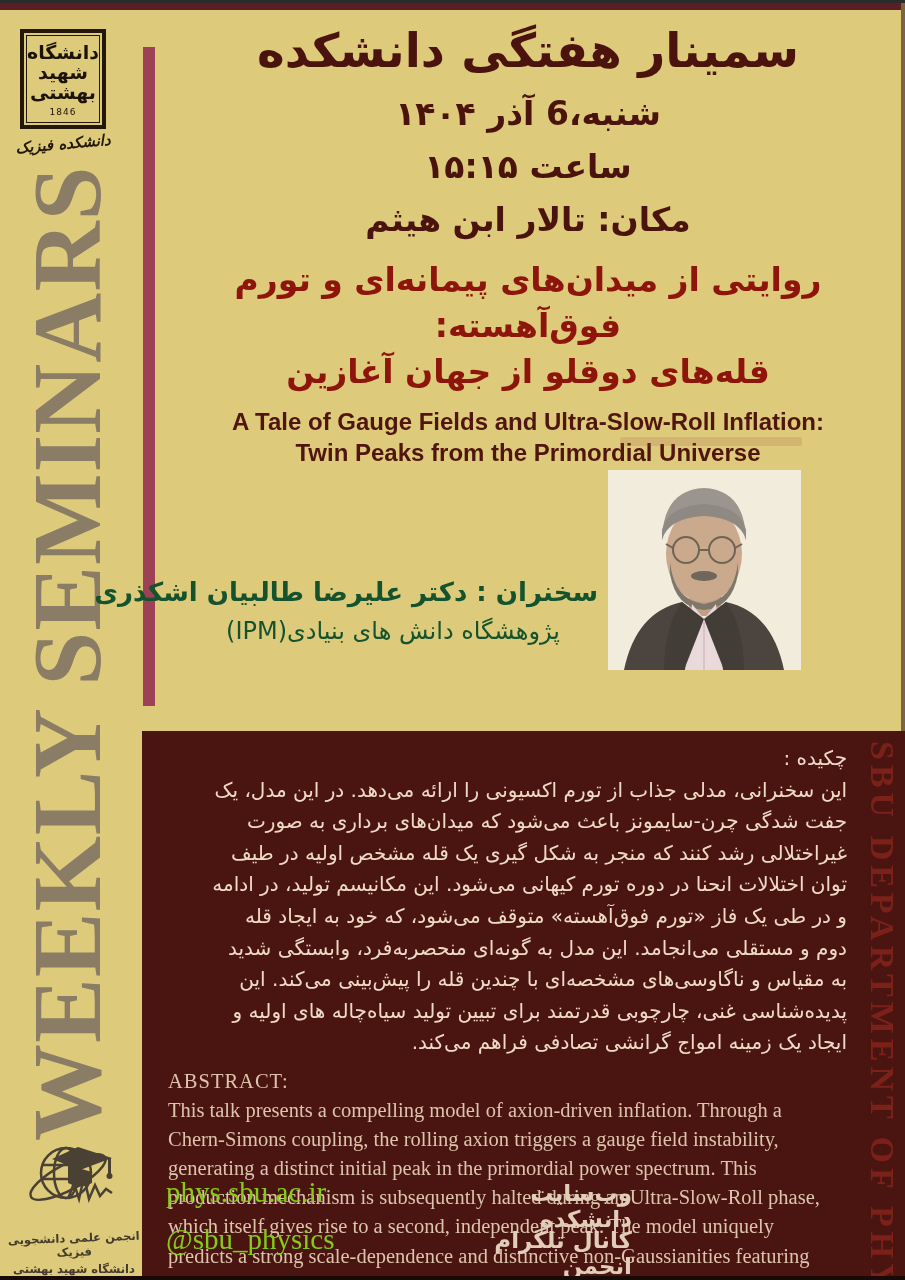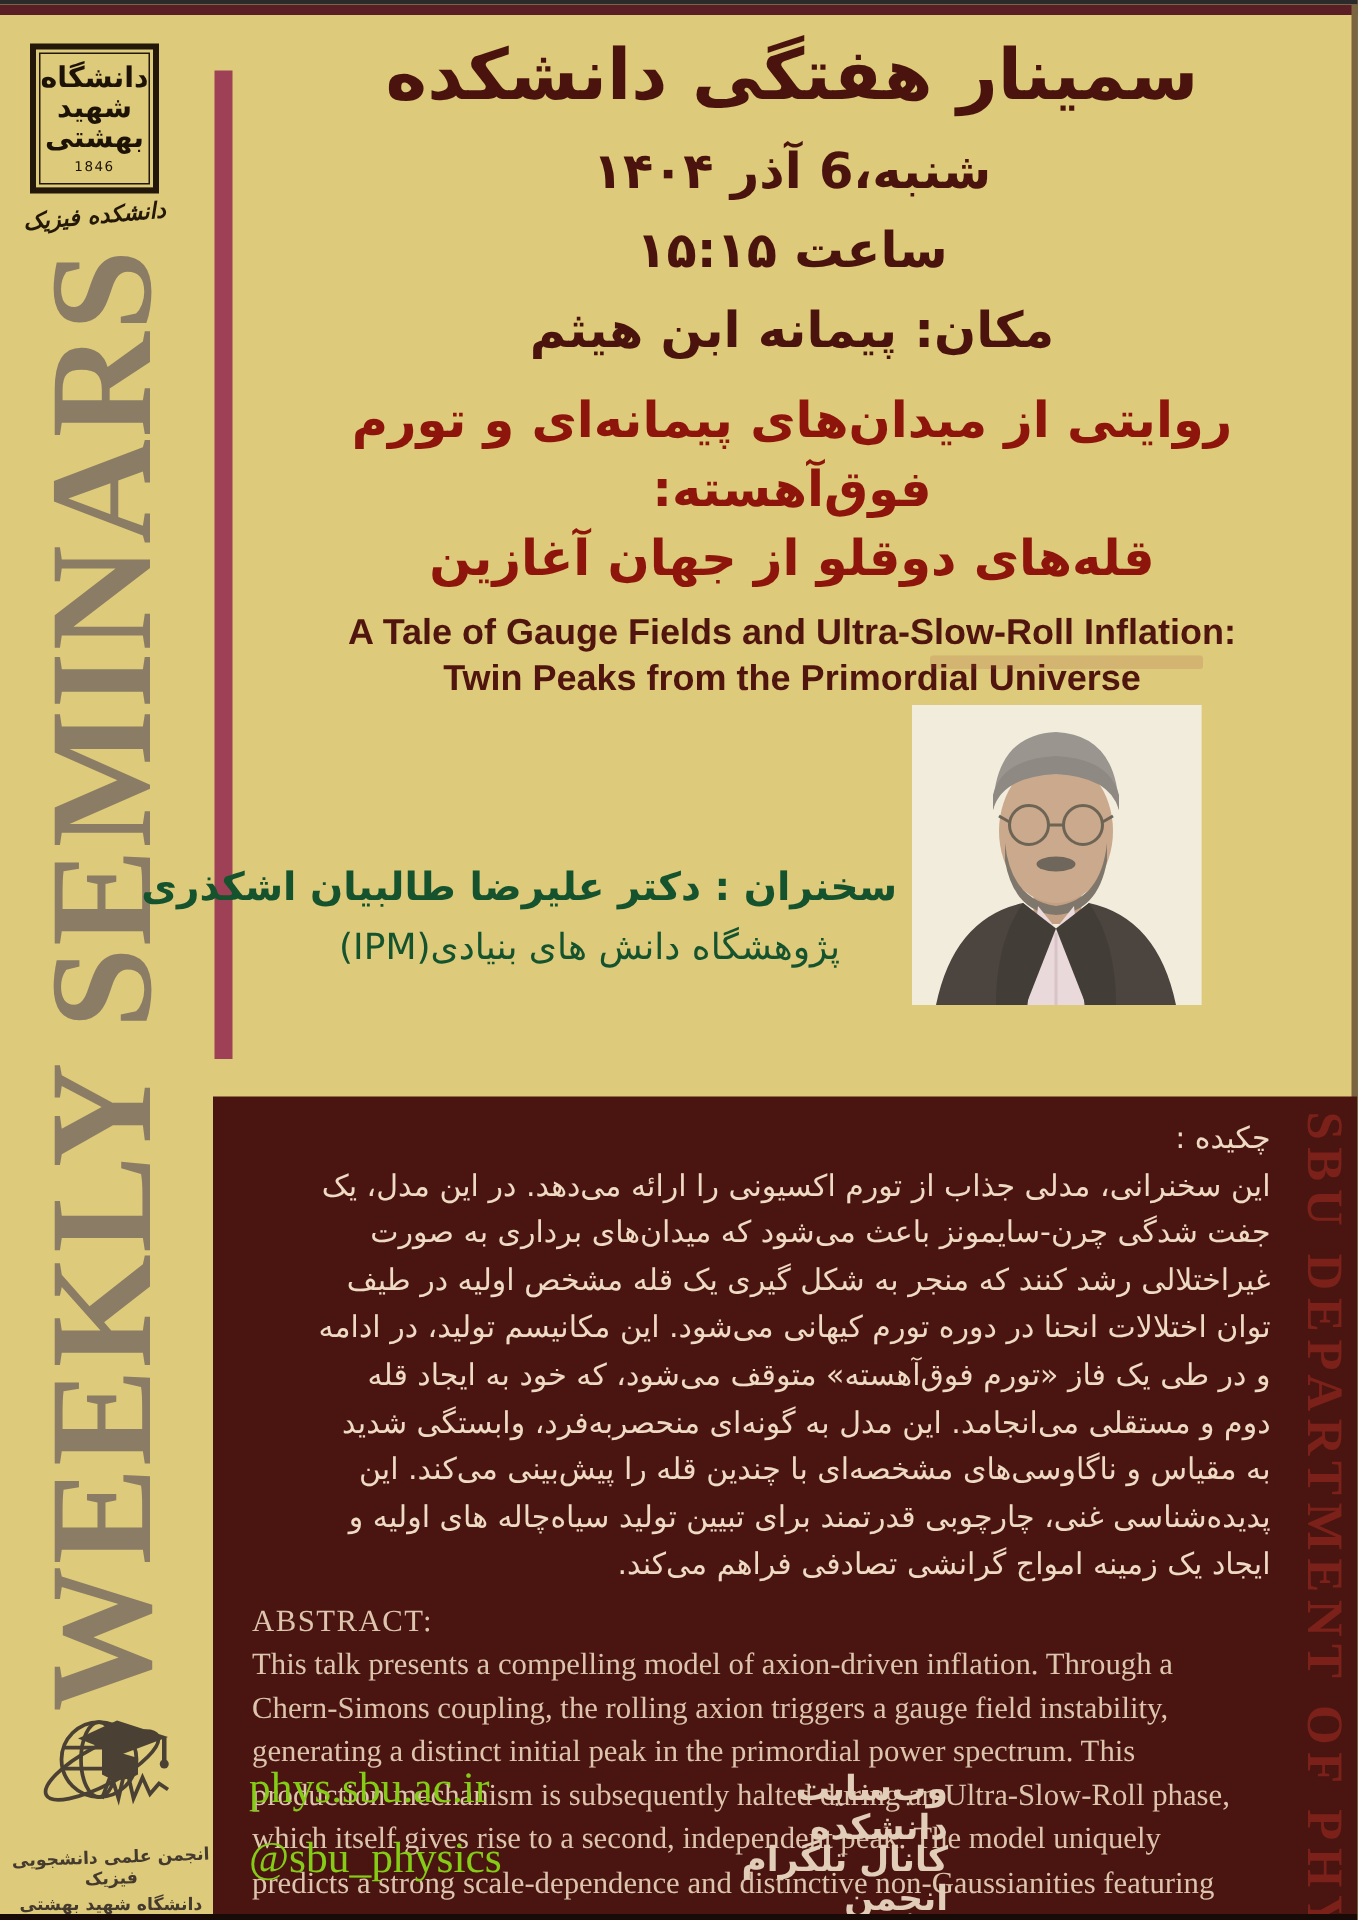--- a/index.html
+++ b/index.html
@@ -111,21 +111,21 @@
   <div class="faculty-script">دانشکده فیزیک</div>
 
   <div class="weekly">WEEKLY SEMINARS</div>
 
   <div class="stripe"></div>
 
   <div class="header">
     <div class="title">سمینار هفتگی دانشکده</div>
     <div class="line">شنبه،6 آذر ۱۴۰۴</div>
     <div class="line">ساعت ۱۵:۱۵</div>
-    <div class="line">مکان: پیمانه ابن هیثم</div>
+    <div class="line">مکان: تالار ابن هیثم</div>
   </div>
 
   <div class="talk">
     <div class="fa">
       <div>روایتی از میدان‌های پیمانه‌ای و تورم فوق‌آهسته:</div>
       <div>قله‌های دوقلو از جهان آغازین</div>
     </div>
     <div class="en">
       <div>A Tale of Gauge Fields and Ultra-Slow-Roll Inflation:</div>
       <div>Twin Peaks from the Primordial Universe</div>

